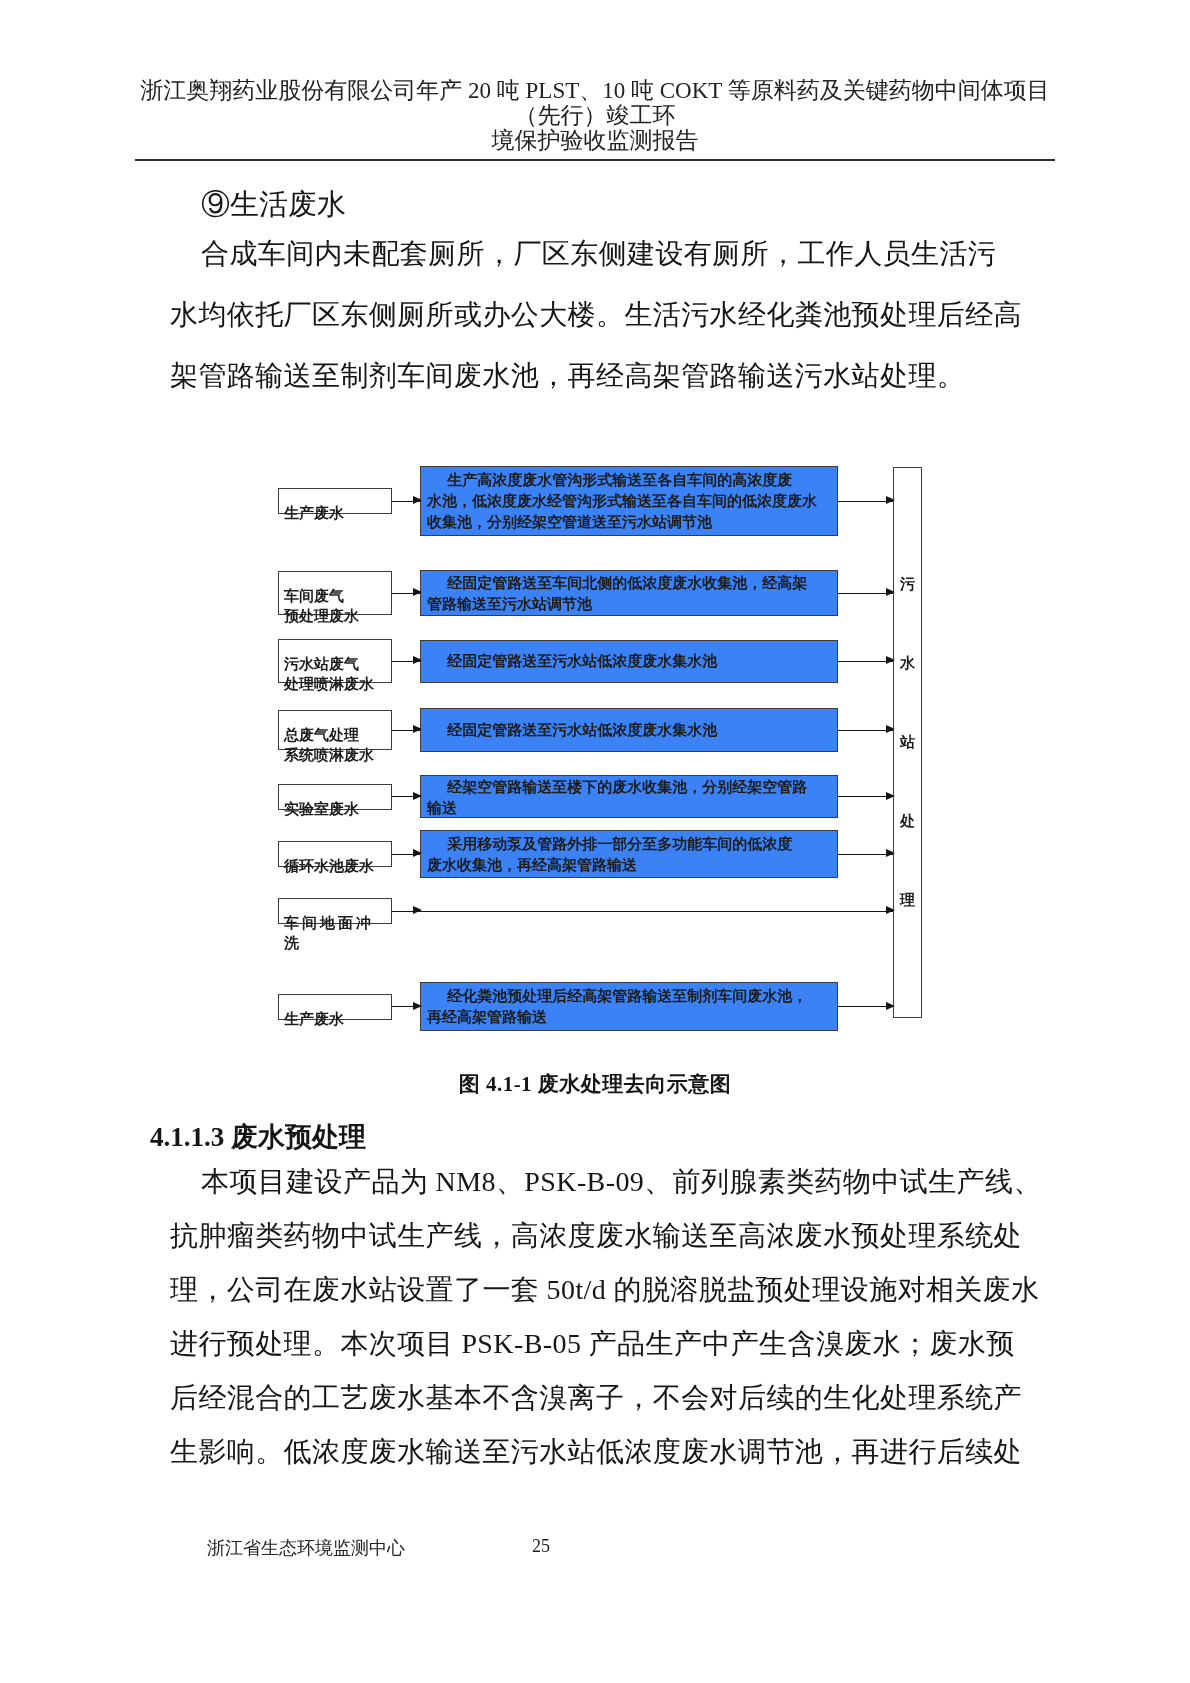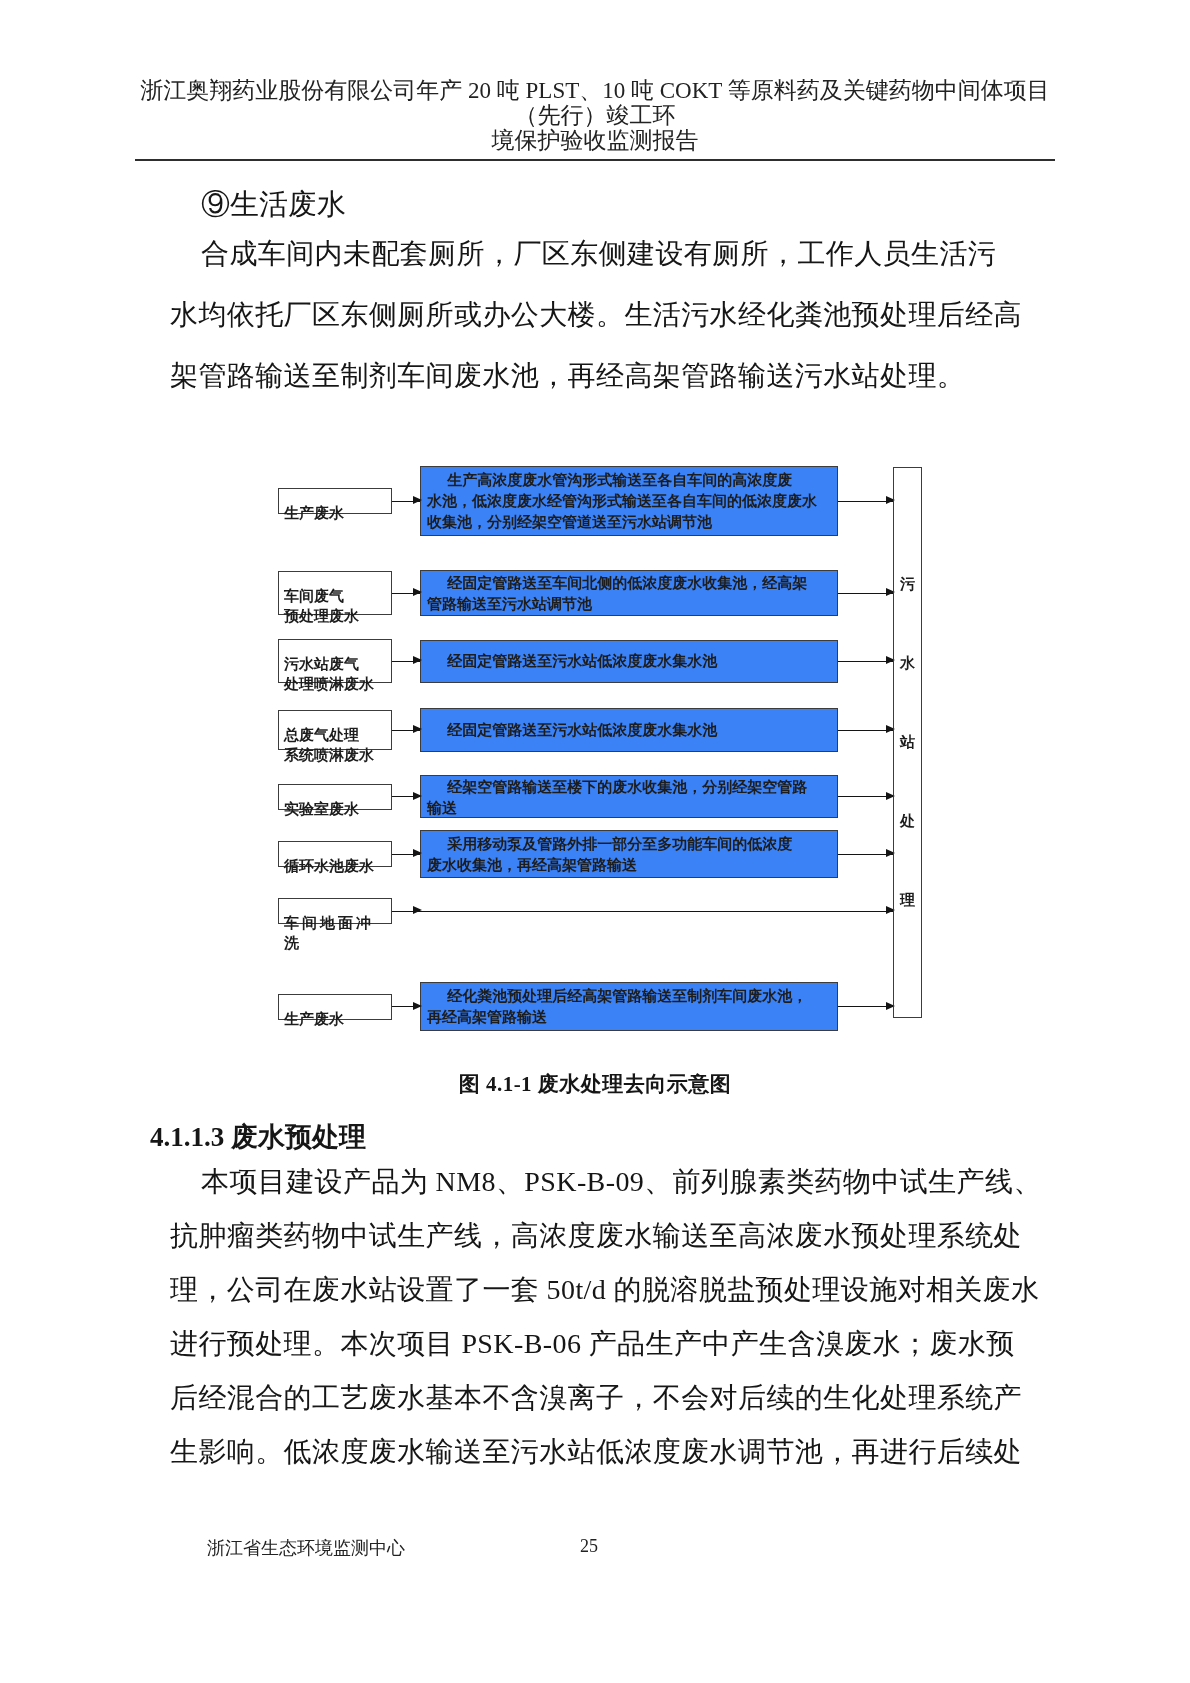--- a/index.html
+++ b/index.html
@@ -67,21 +67,21 @@
     margin-top:38px; text-align:center; font-weight:bold;
     font-size:21px; line-height:30px; letter-spacing:0.5px;
   }
   .heading {
     margin:21px 0 0 0; font-weight:bold; font-size:27px; line-height:35px;
     white-space:nowrap;
   }
   
   .pfooter { position:absolute; left:0; right:0; top:1536px; font-size:18px; color:#222; }
   .pfooter .org { position:absolute; left:207px; }
-  .pfooter .pagenum { position:absolute; left:580px;text-align:right; }
+  .pfooter .pagenum { position:absolute; left:532px;text-align:right; }
 </style>
 </head>
 <body>
 
 <div class="page">
 
   <header>
     <div class="header-text">
       <div>浙江奥翔药业股份有限公司年产 20 吨 PLST、10 吨 COKT 等原料药及关键药物中间体项目（先行）竣工环</div>
       <div>境保护验收监测报告</div>
@@ -158,21 +158,21 @@
 处
 理</div>
     </div>
 
     <div class="caption">图 4.1-1 废水处理去向示意图</div>
 
     <div class="heading">4.1.1.3 废水预处理</div>
     <div class="bodyline tight indent">本项目建设产品为 NM8、PSK-B-09、前列腺素类药物中试生产线、</div>
     <div class="bodyline tight">抗肿瘤类药物中试生产线，高浓度废水输送至高浓废水预处理系统处</div>
     <div class="bodyline tight">理，公司在废水站设置了一套 50t/d 的脱溶脱盐预处理设施对相关废水</div>
-    <div class="bodyline tight">进行预处理。本次项目 PSK-B-06 产品生产中产生含溴废水；废水预</div>
+    <div class="bodyline tight">进行预处理。本次项目 PSK-B-05 产品生产中产生含溴废水；废水预</div>
     <div class="bodyline tight">后经混合的工艺废水基本不含溴离子，不会对后续的生化处理系统产</div>
     <div class="bodyline tight">生影响。低浓度废水输送至污水站低浓度废水调节池，再进行后续处</div>
   </main>
 
   <footer class="pfooter">
     <span class="org">浙江省生态环境监测中心</span>
     <span class="pagenum">25</span>
   </footer>
 
 </div>

